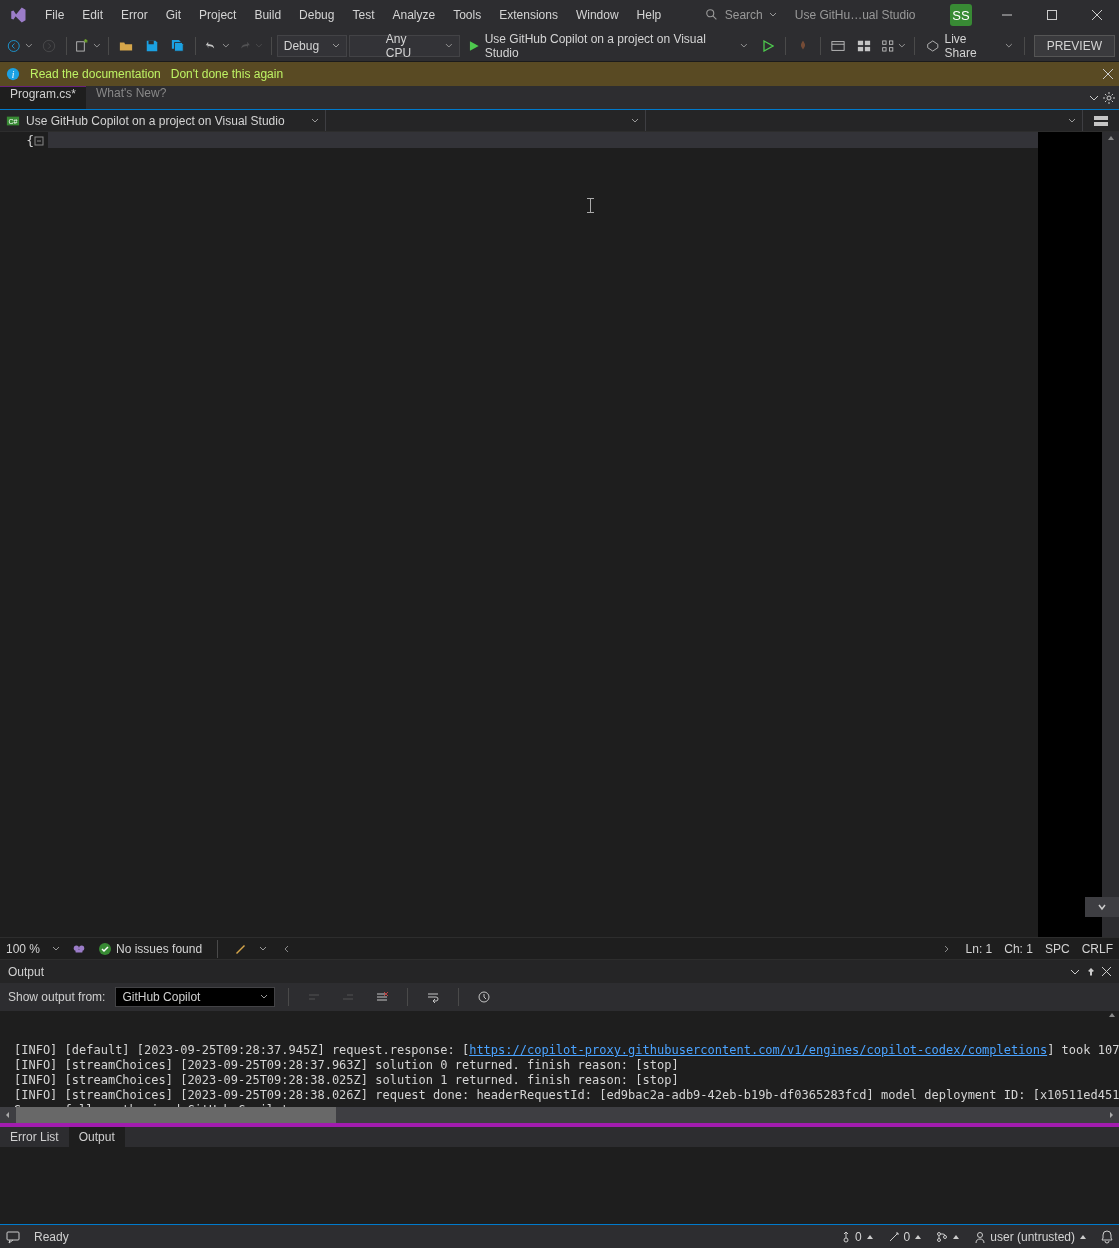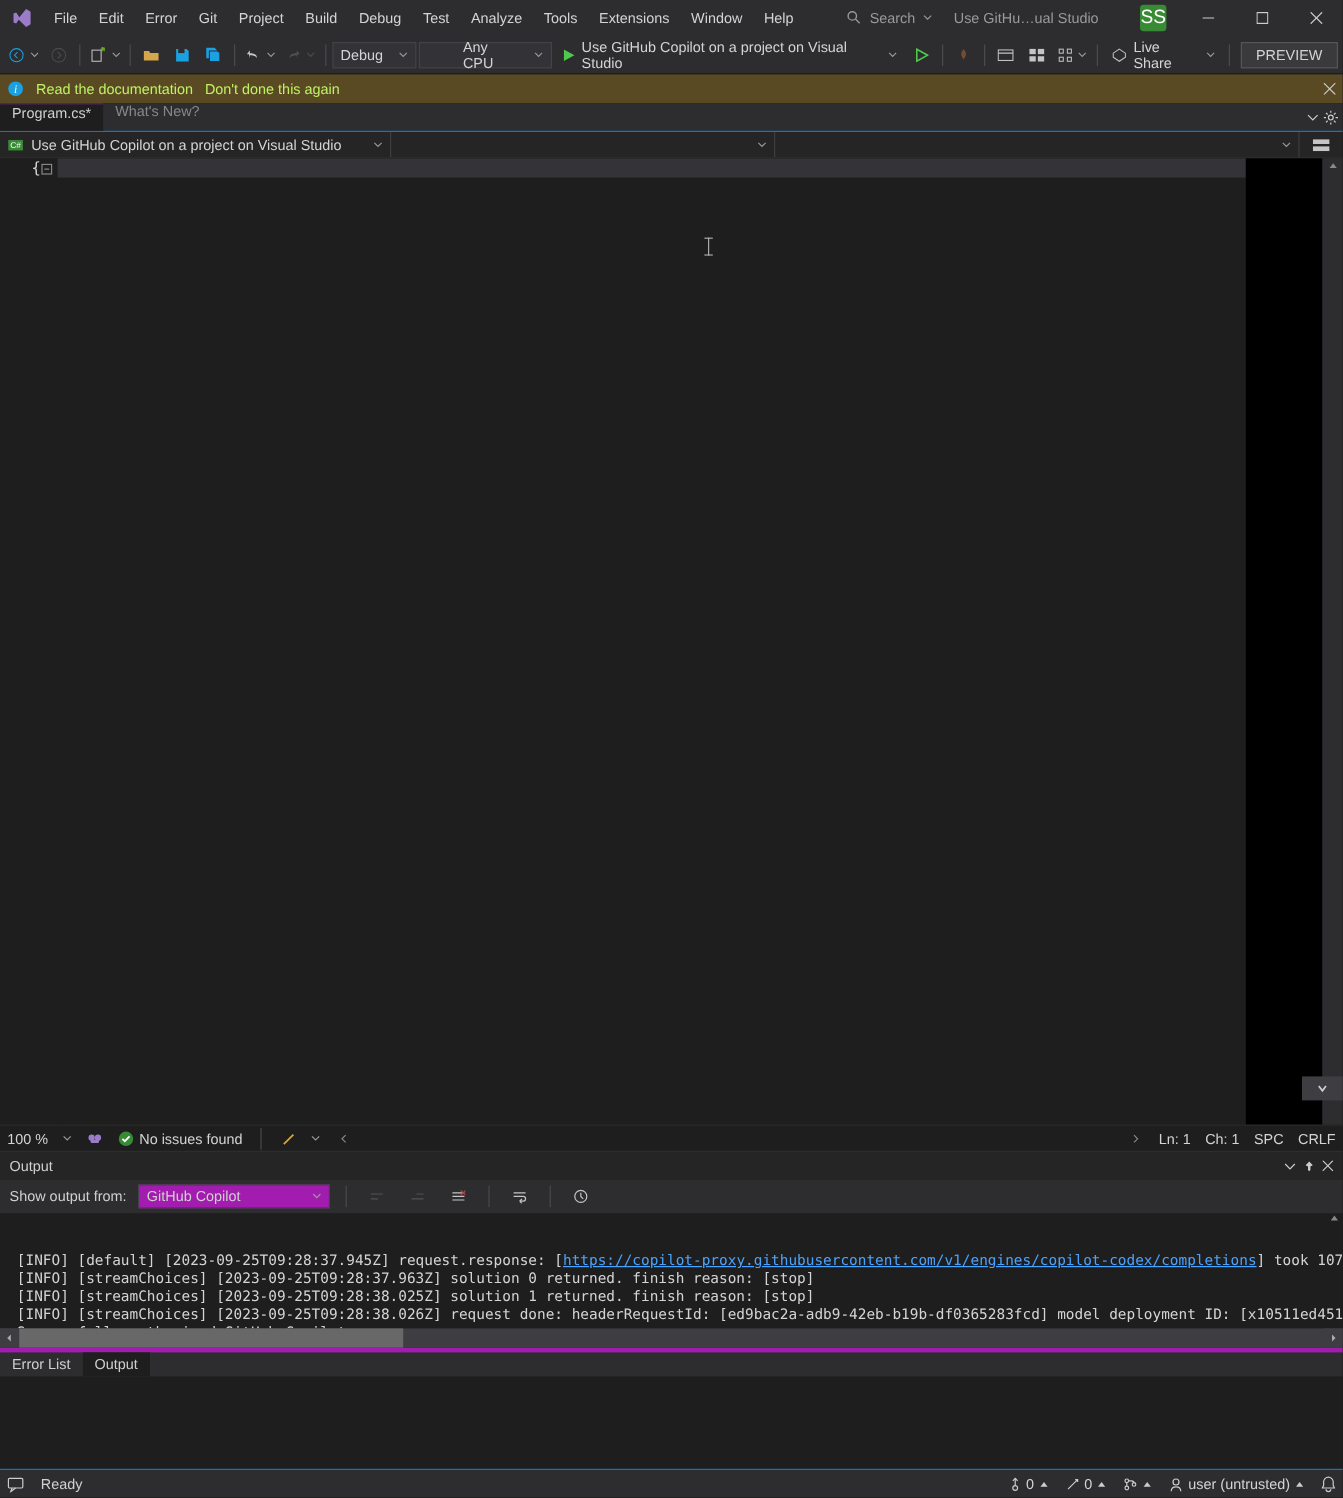--- a/index.html
+++ b/index.html
@@ -10,21 +10,21 @@
   font-size: 12px; color: #d0d0d0;
   overflow: hidden; position: relative;
 }
 .titlebar { height: 30px; background: #2d2d30; display: flex; align-items: center; }
 .vs-logo { width: 36px; display:flex; align-items:center; justify-content:center; }
 .menu { display: flex; }
 .menu-item { padding: 0 9px; height: 30px; display:flex; align-items:center; cursor:pointer; color:#d4d4d4;}
 .title-center { flex: 1; display:flex; justify-content:center; align-items:center; gap:18px; }
 .search-box { display:flex; align-items:center; gap:6px; color:#999; }
 .title-sol { color:#999; }
-.user-badge { background:#388a34; color:#fff; width:22px; height:22px; border-radius:3px; display:flex;align-items:center;justify-content:center;font-size:16px;margin-right:12px;}
+.user-badge { background:#388a34; color:#fff; width:22px; height:22px; border-radius:3px; display:flex;align-items:center;justify-content:center;font-size:13px;margin-right:12px;}
 .win-controls { display:flex; }
 .win-btn { width:45px; height:30px; display:flex;align-items:center;justify-content:center;color:#ccc;cursor:pointer;}
 .toolbar { height: 32px; background:#2d2d30; border-bottom:1px solid #1b1b1c; display:flex; align-items:center; padding:0 4px; gap:2px;}
 .t-btn { height:24px; min-width:24px; display:flex; align-items:center; justify-content:center; color:#c5c5c5; padding:0 3px; cursor:pointer;}
 .t-sep { width:1px; height:18px; background:#4a4a4a; margin:0 3px;}
 .t-drop { display:flex; align-items:center; gap:4px;}
 .combo { height:22px; background:#333337; border:1px solid #434346; display:flex; align-items:center; padding:0 6px; gap:6px; color:#d4d4d4; min-width:70px;}
 .combo.wide { min-width:95px;padding-left:36px; }
 .play-btn { display:flex; align-items:center; gap:5px; height:24px; padding:0 6px; color:#d4d4d4; cursor:pointer;}
 .preview-btn { background:#3a3a3d; padding:3px 12px; color:#d4d4d4; margin-left:4px; border:1px solid #555;}
@@ -47,21 +47,21 @@
 .text-cursor { position:absolute; width:1px; height:15px; background:#aaa; }
 .text-cursor::before, .text-cursor::after { content:''; position:absolute; width:7px; height:1px; background:#aaa; left:-3px; }
 .text-cursor::before { top:0; } .text-cursor::after { bottom:0; }
 .editor-status { height:22px; background:#1e1e1e; border-top:1px solid #2d2d2d; display:flex; align-items:center; font-size:12px; padding:0 6px; gap:12px; color:#d4d4d4;}
 .es-sep { flex:1; }
 .scroll-arrows { display:flex; gap:2px; align-items:center;}
 .arrow-btn { width:16px; height:16px; display:flex;align-items:center;justify-content:center;}
 .output-head { height:24px; background:#252526; border-top:1px solid #2d2d2d; display:flex; align-items:center; padding:0 8px; gap:6px;}
 .output-head .spacer{flex:1;}
 .output-tools { height:28px; background:#2d2d30; display:flex; align-items:center; padding:0 8px; gap:10px;}
-.out-combo { height:20px; background:#a21caf; border:1px solid #434346; display:flex; align-items:center; padding:0 6px; gap:60px; }
+.out-combo { height:20px; background:#000000; border:1px solid #434346; display:flex; align-items:center; padding:0 6px; gap:60px; }
 .output-text { height:96px; padding:2px 14px; font-family:Consolas,monospace; font-size:12px; color:#d4d4d4; line-height:15px; white-space:pre; overflow:hidden; position:relative;}
 .output-text a { color:#4aa3ff; text-decoration:underline; }
 .hscroll { height:16px; background:#3e3e42; position:relative;}
 .hscroll-thumb { position:absolute; height:100%; background:#686868;}
 .hscroll-arrow{width:16px;height:16px;position:absolute;background:#3e3e42;display:flex;align-items:center;justify-content:center;}
 .bottom-tabs { height:24px; background:#2d2d30; border-top:4px solid #a21caf; display:flex;}
 .b-tab { padding:0 10px; display:flex; align-items:center; cursor:pointer;}
 .b-tab.active { background:#1e1e1e; }
 .statusbar { height:24px; background:#2d2d30; border-top:1px solid #007acc; display:flex; align-items:center; padding:0 6px; gap:14px; font-size:12px; position:absolute; bottom:0; width:100%;}
 .statusbar .spacer{flex:1;}

